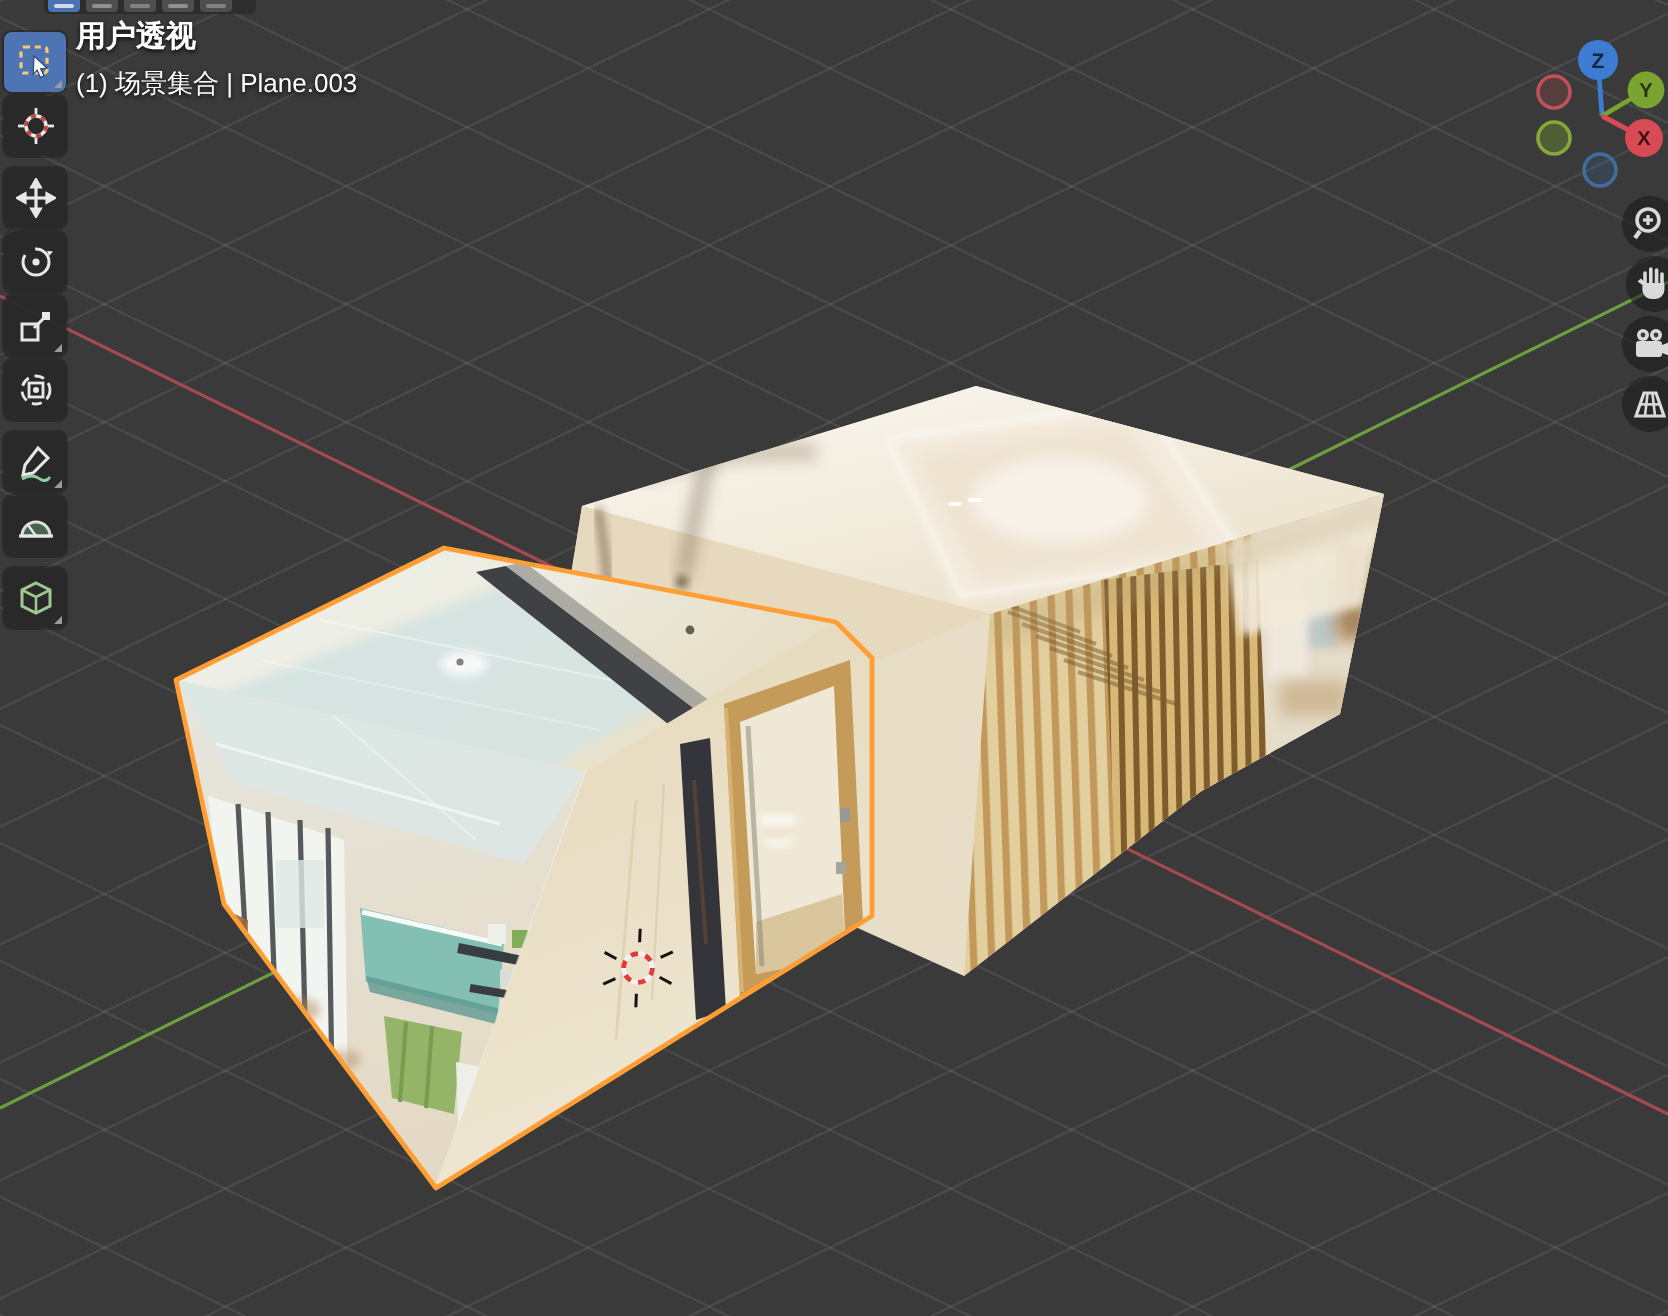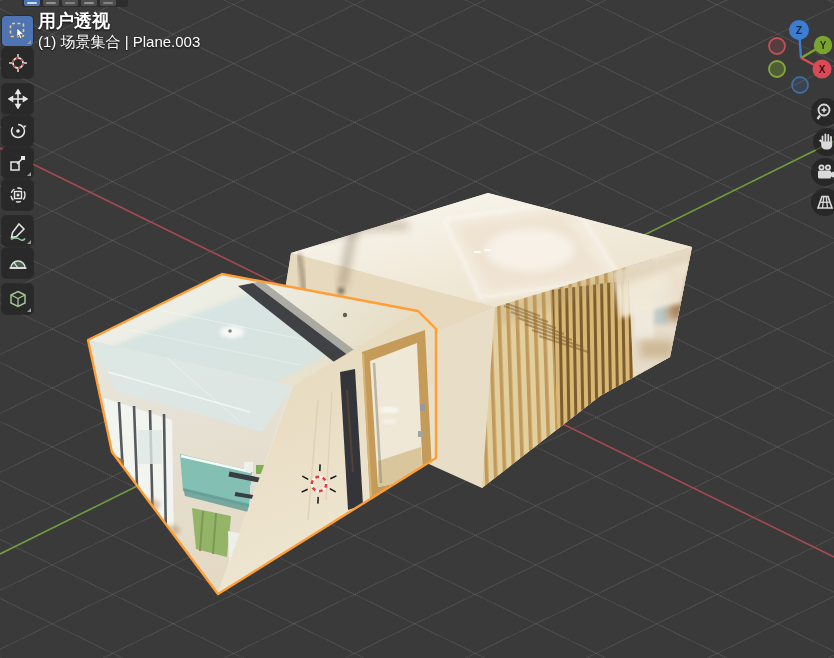--- a/index.html
+++ b/index.html
@@ -8,22 +8,22 @@
        font-family:"Liberation Sans","DejaVu Sans",sans-serif;}
   
   #grid{position:absolute;inset:0;
     background-image:
       repeating-linear-gradient(26deg, rgba(255,255,255,0.075) 0 1.2px, transparent 1.2px 53px),
       repeating-linear-gradient(154deg, rgba(255,255,255,0.075) 0 1.2px, transparent 1.2px 53px);
   }
   svg{position:absolute;left:0;top:0;}
   
   #hud{position:absolute;left:38px;top:9px;color:#fff;pointer-events:none;}
-  #hud .l1{font-size:18px;font-weight:bold;text-shadow:0 1px 2px rgba(0,0,0,.85);}
-  #hud .l2{font-size:15px;text-shadow:0 1px 2px rgba(0,0,0,.85);}
+  #hud .l1{font-size:15px;font-weight:bold;text-shadow:0 1px 2px rgba(0,0,0,.85);}
+  #hud .l2{font-size:13px;margin-top:5px;text-shadow:0 1px 2px rgba(0,0,0,.85);}
   
   #topbar{position:absolute;left:22px;top:0;height:7px;width:102px;background:#2d2d2d;
           border-radius:0 0 3px 3px;display:flex;align-items:flex-start;gap:3px;padding:0 2px;}
   .mini{width:16px;height:6px;border-radius:0 0 2px 2px;background:#4e4e4e;position:relative;}
   .mini.active{background:#4a74b4;}
   .mini i{position:absolute;left:3px;top:2px;width:10px;height:2px;background:rgba(255,255,255,.75);border-radius:1px;}
   
   #toolbar{position:absolute;left:2px;top:16px;width:31px;display:flex;flex-direction:column;}
   .tbtn{width:31px;height:30px;background:rgba(40,40,40,.95);border-radius:4px;margin-bottom:2px;
         display:flex;align-items:center;justify-content:center;position:relative;

